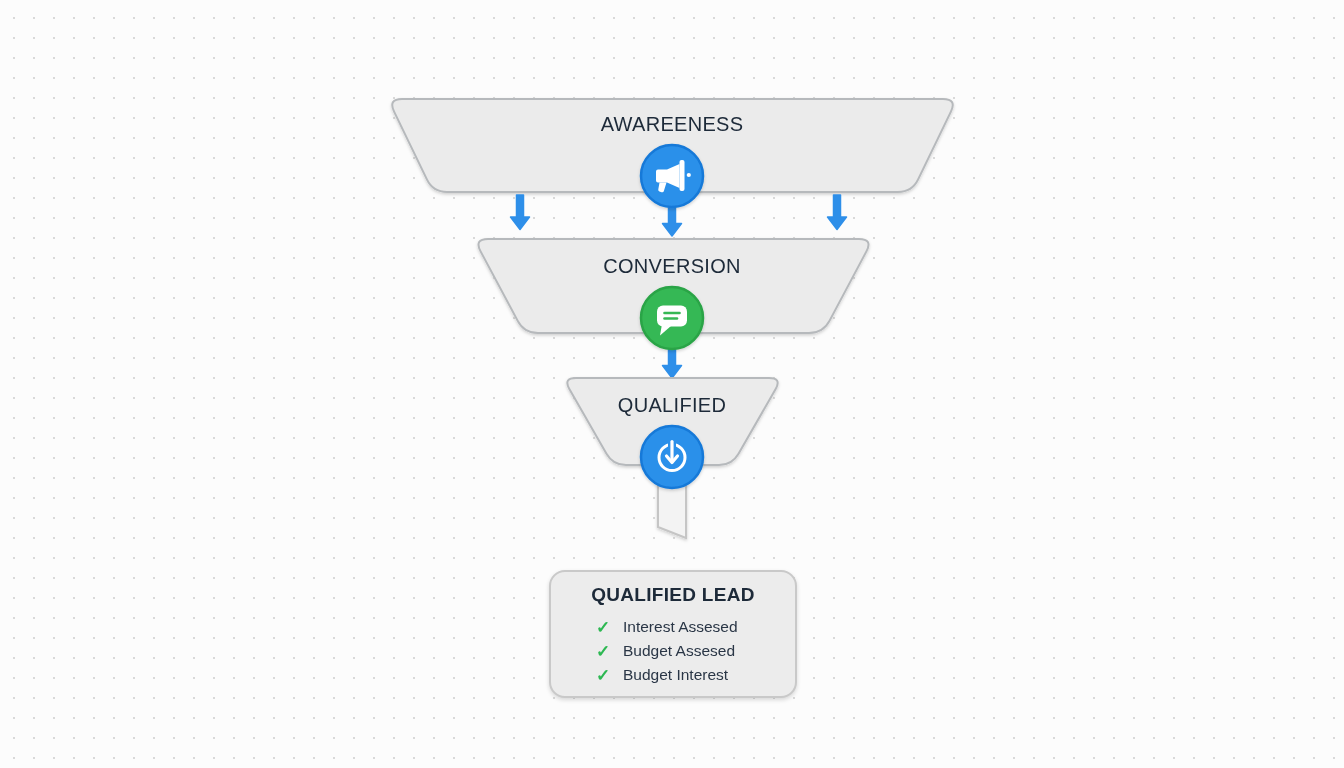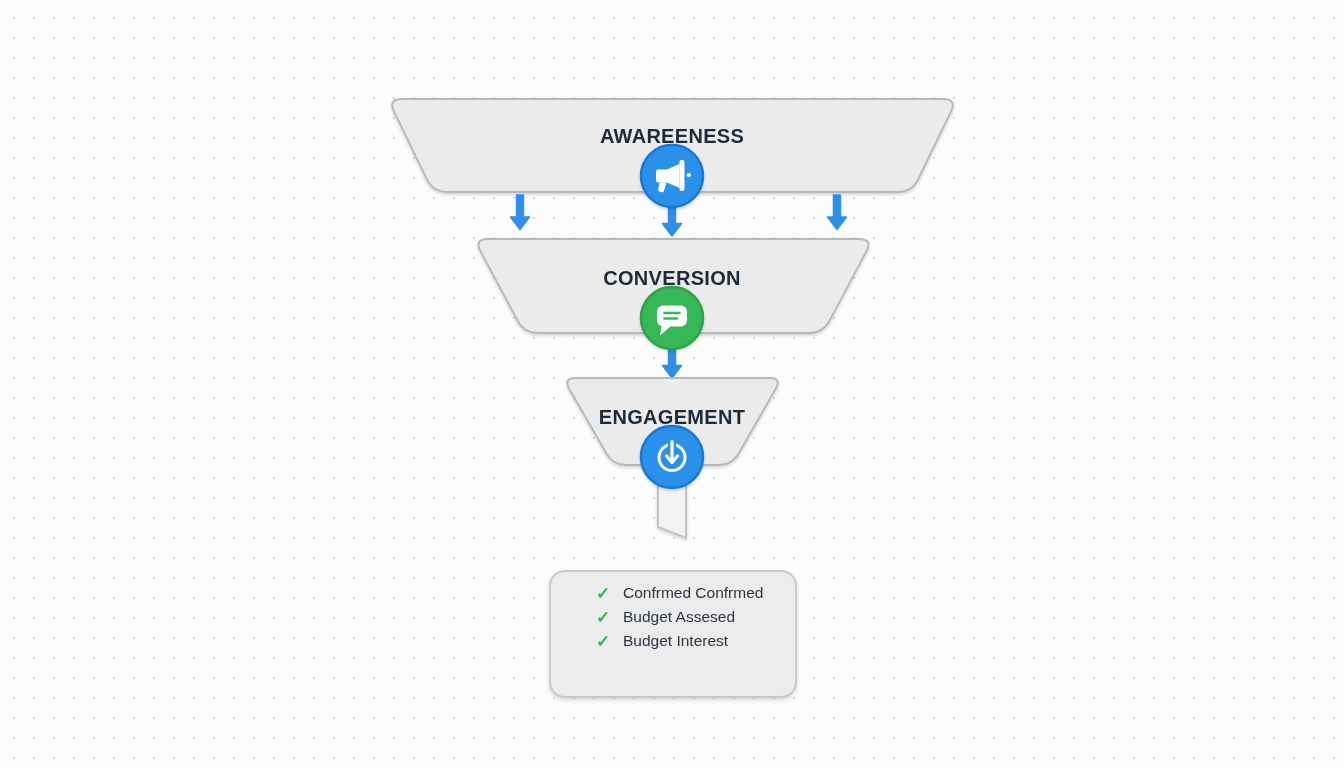--- a/index.html
+++ b/index.html
@@ -13,26 +13,25 @@
     background-image: radial-gradient(circle, #d9d9d9 1.2px, transparent 1.5px);
     background-size: 20px 20px;
     background-position: 4px 8px;
   }
   .diagram-svg { position: absolute; left: 0; top: 0; }
   .stage-label {
     position: absolute;
     left: 672px;
     transform: translateX(-50%);
     font-size: 20px;
-    font-weight: 700;
+    font-weight: 400;
     letter-spacing: 0.3px;
     color: #1d2a39;
     white-space: nowrap;
     pointer-events: none;
-    margin-top: 12px;
   }
   .label-awareness  { top: 113px; }
   .label-engagement { top: 255px; }
   .label-conversion { top: 394px; }
   .result-card {
     position: absolute;
     left: 549px;
     top: 570px;
     width: 248px;
     height: 128px;
@@ -121,27 +120,28 @@
         <circle cx="0" cy="0.5" r="13" fill="none" stroke="#ffffff" stroke-width="3"></circle>
         <line x1="0" y1="-17" x2="0" y2="3" stroke="#2b90ea" stroke-width="8"></line>
         <line x1="0" y1="-15.5" x2="0" y2="4" stroke="#ffffff" stroke-width="3.2" stroke-linecap="round"></line>
         <path d="M -5.5,-1 L 0,5.5 L 5.5,-1" fill="none" stroke="#ffffff" stroke-width="3.2" stroke-linecap="round" stroke-linejoin="round"></path>
       </g>
     </g>
   </svg>
 
   <div class="stage-label label-awareness">AWAREENESS</div>
   <div class="stage-label label-engagement">CONVERSION</div>
-  <div class="stage-label label-conversion">ENGAGEMENT</div>
+  <div class="stage-label label-conversion">QUALIFIED</div>
 
   <div class="result-card">
+    <div class="result-title">QUALIFIED LEAD</div>
     <div class="result-list">
       <div class="result-item">
         <span class="check-icon">✓</span>
-        <span>Confrmed Confrmed</span>
+        <span>Interest Assesed</span>
       </div>
       <div class="result-item">
         <span class="check-icon">✓</span>
         <span>Budget Assesed</span>
       </div>
       <div class="result-item">
         <span class="check-icon">✓</span>
         <span>Budget Interest</span>
       </div>
     </div>

